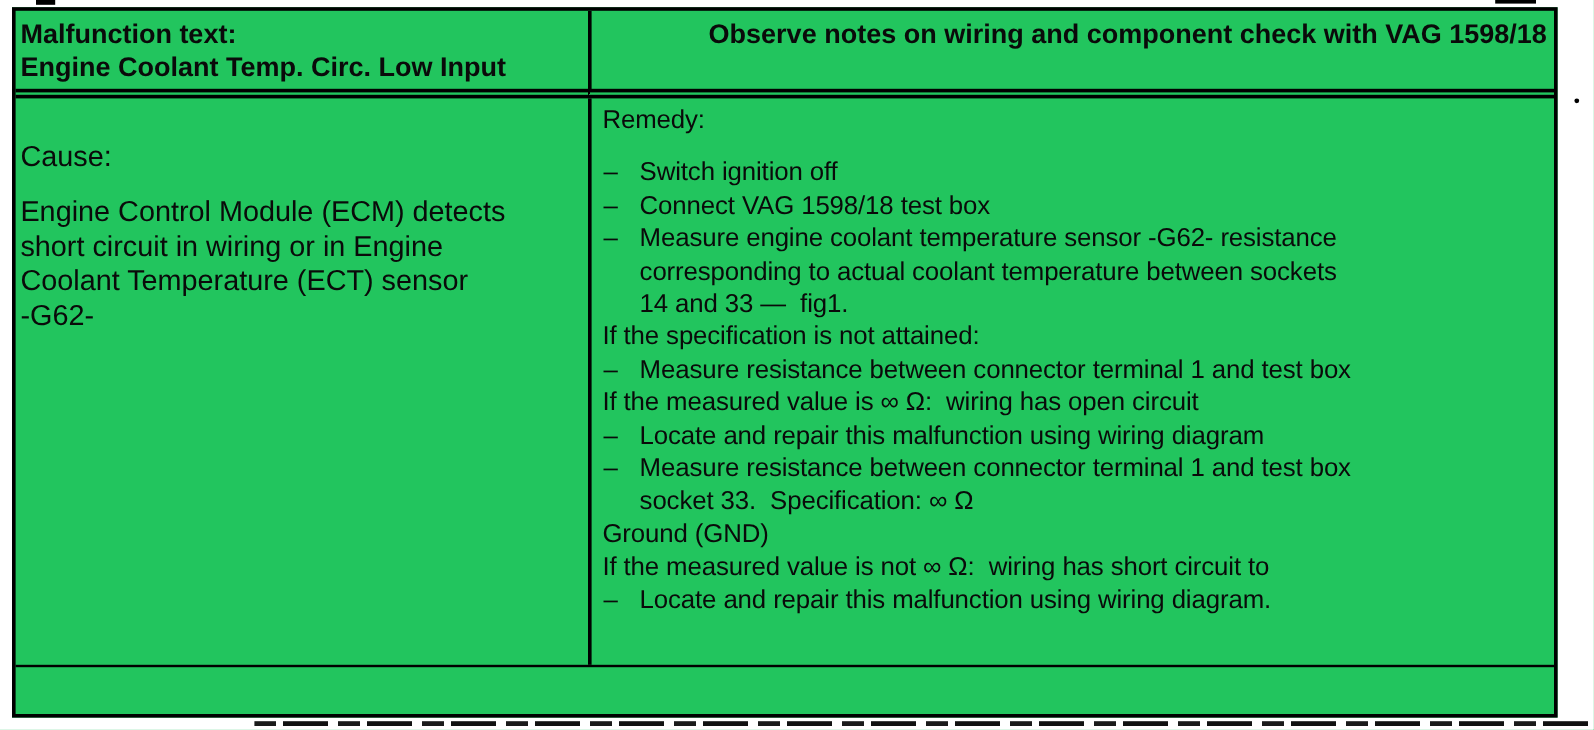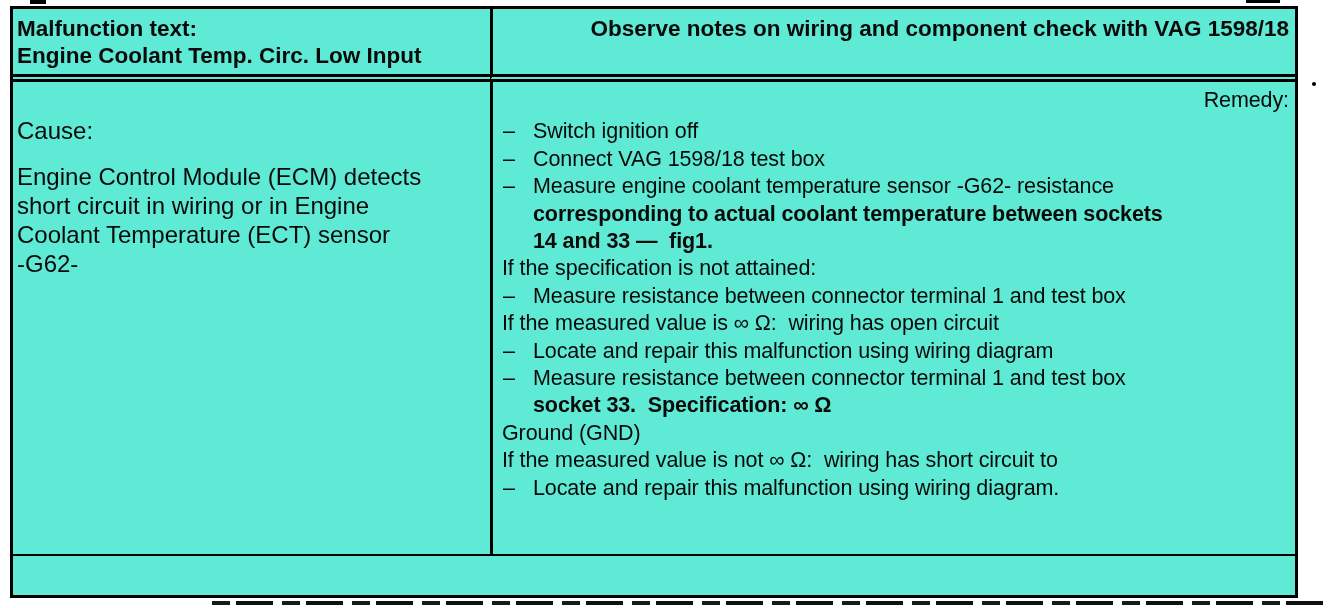--- a/index.html
+++ b/index.html
@@ -14,21 +14,21 @@
 
   
   .fault-table{
     position:absolute;left:10px;top:6px;
     width:1288px;height:592px;
     border:3px solid #000;
     box-sizing:border-box;
     display:grid;
     grid-template-columns:477px 1fr;
     grid-template-rows:73px 1fr 41px;
-    background:#5eead4;
+    background:#22c55e;
   }
   .cell{box-sizing:border-box;overflow:hidden;}
   .hleft,.hright{
     border-bottom:8px double #000;
     font-weight:bold;
     font-size:22.5px;line-height:27px;
     padding:6px 6px 0 4px;
   }
   .hright{border-left:3px solid #000;padding-left:9px;text-align:right;}
   .bleft{
@@ -43,23 +43,23 @@
     padding:5px 6px 0 9px;
   }
   .footer-row{
     grid-column:1 / 3;
     border-top:2px solid #000;
   }
 
   
   .hline,.cause-line,.rline{white-space:pre-wrap;}
   .cause-label{margin-bottom:17px;}
-  .remedy-label{margin-bottom:4px;text-align:right;}
+  .remedy-label{margin-bottom:16px;}
   .rline.dash{position:relative;padding-left:31px;}
-  .rline.cont{padding-left:31px;font-weight:bold;}
+  .rline.cont{padding-left:31px;}
   .dash-marker{position:absolute;left:1px;top:0;}
 
   
   .artifact{position:absolute;background:#000;}
   .artifact-top{left:30px;top:0;width:16px;height:4px;}
   .artifact-top2{left:1246px;top:0;width:34px;height:3px;}
   .artifact-dot{left:1312px;top:82px;width:4px;height:4px;border-radius:50%;}
   .artifact-bottom{
     left:212px;top:601px;width:1116px;height:4px;
     background:repeating-linear-gradient(90deg,

